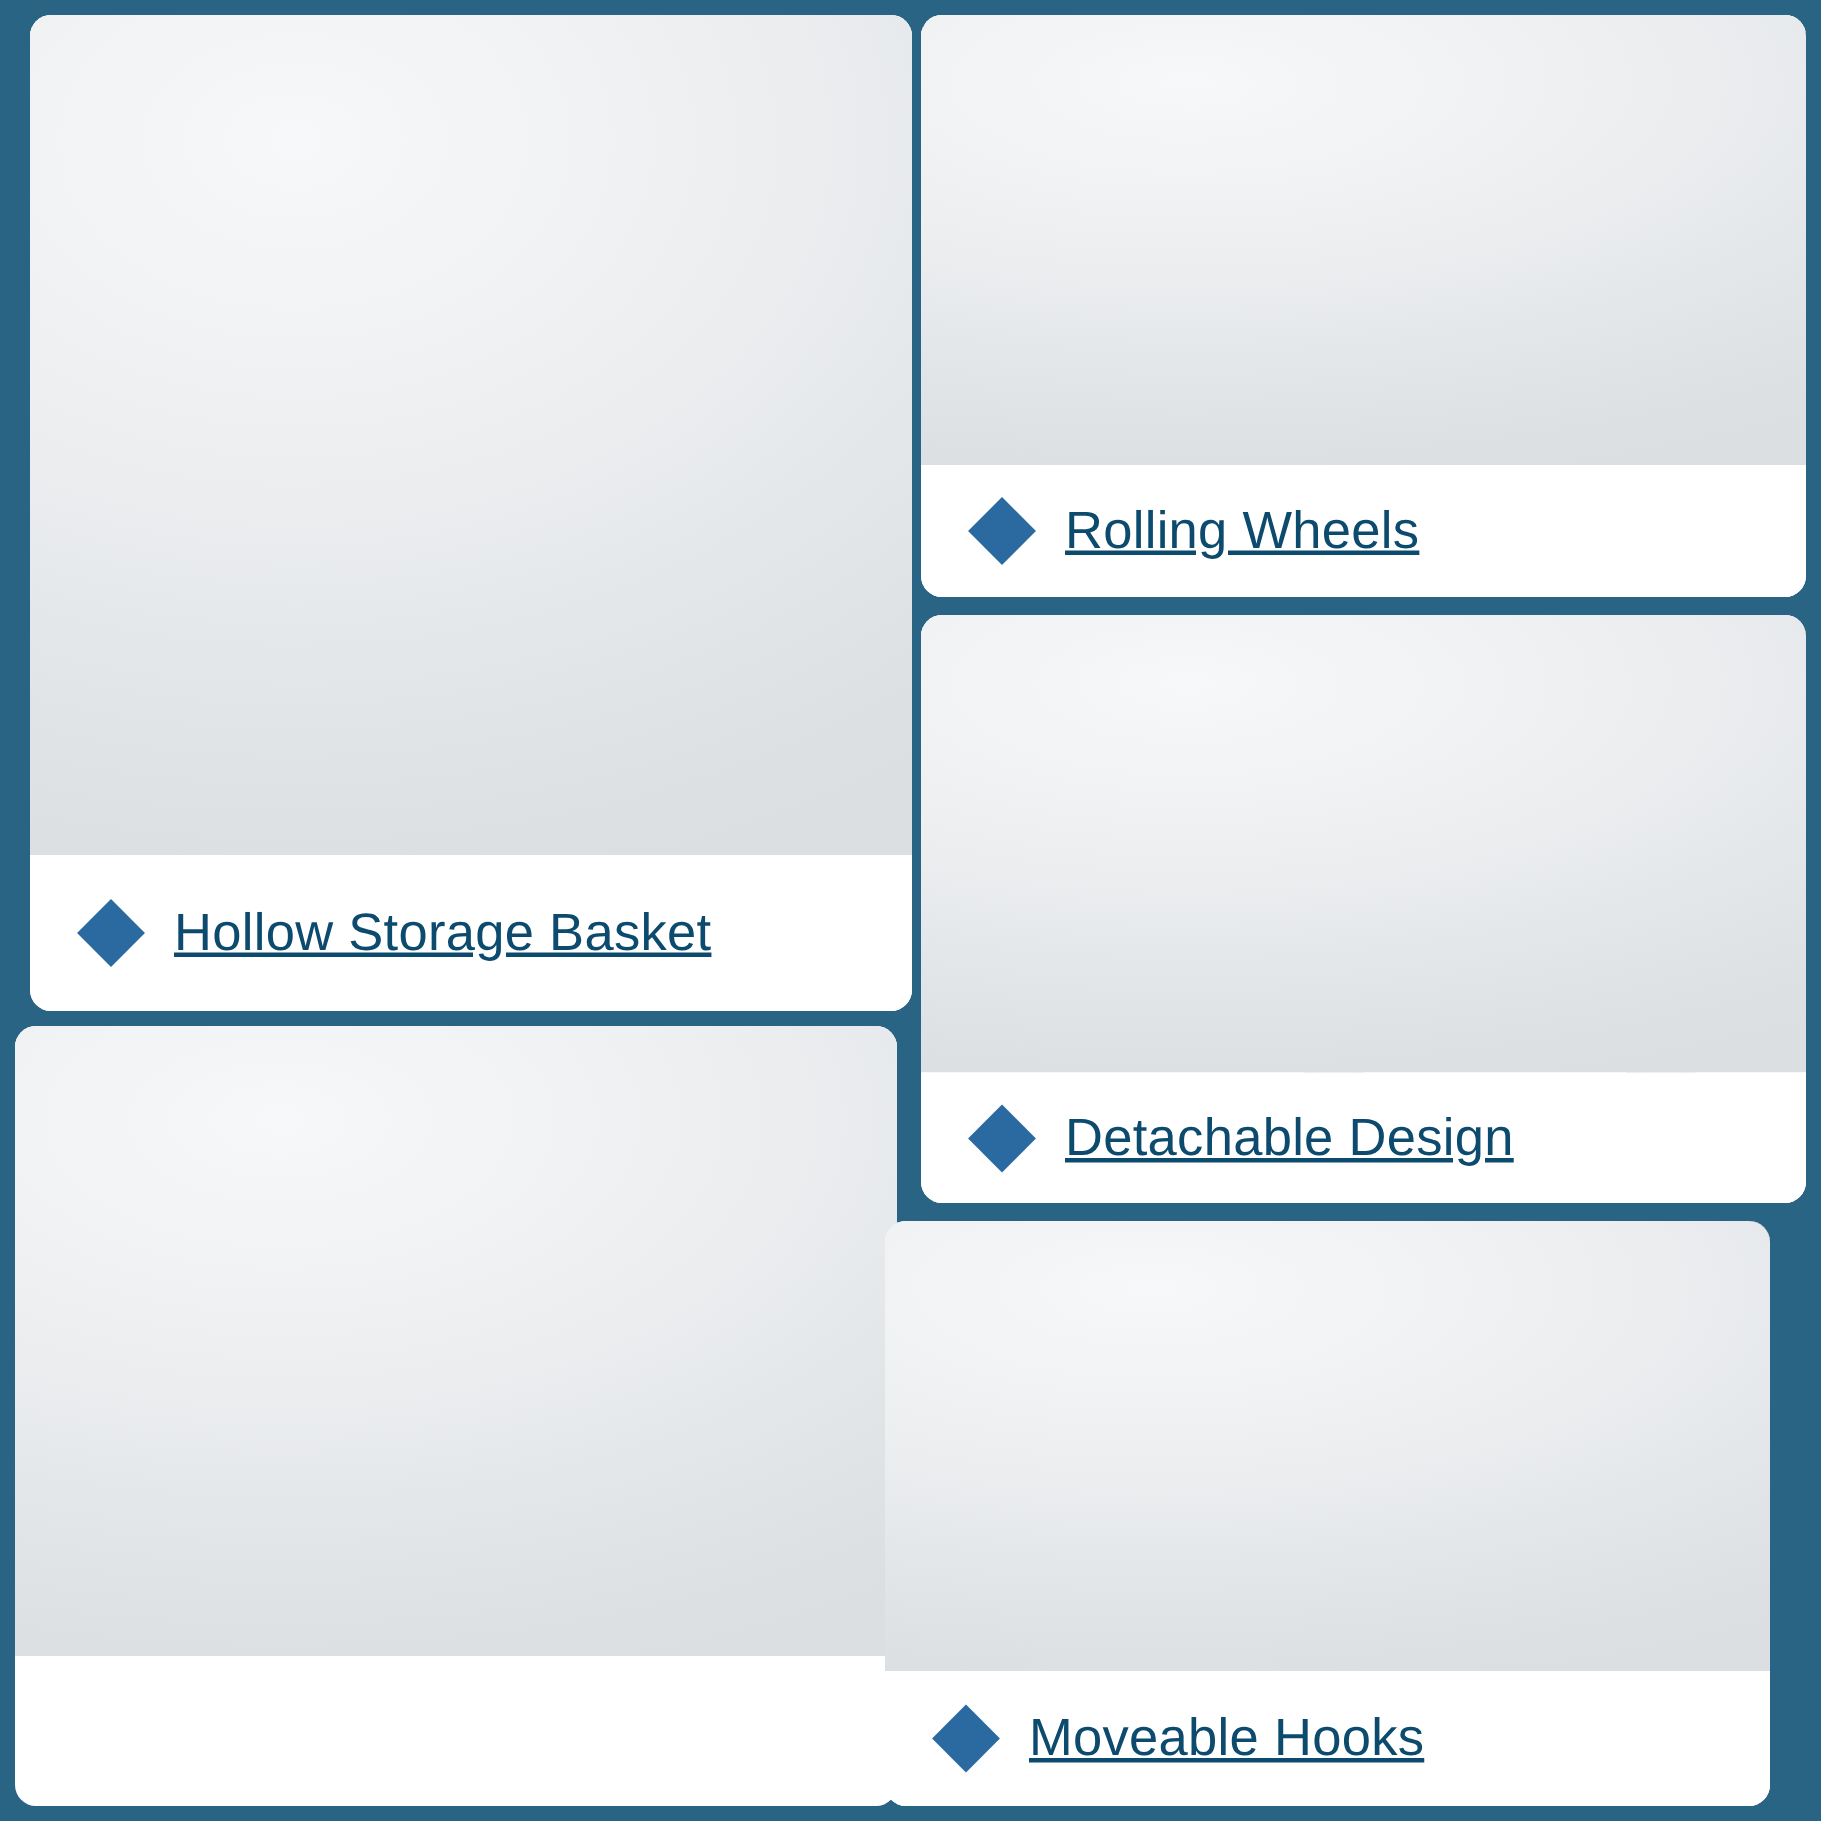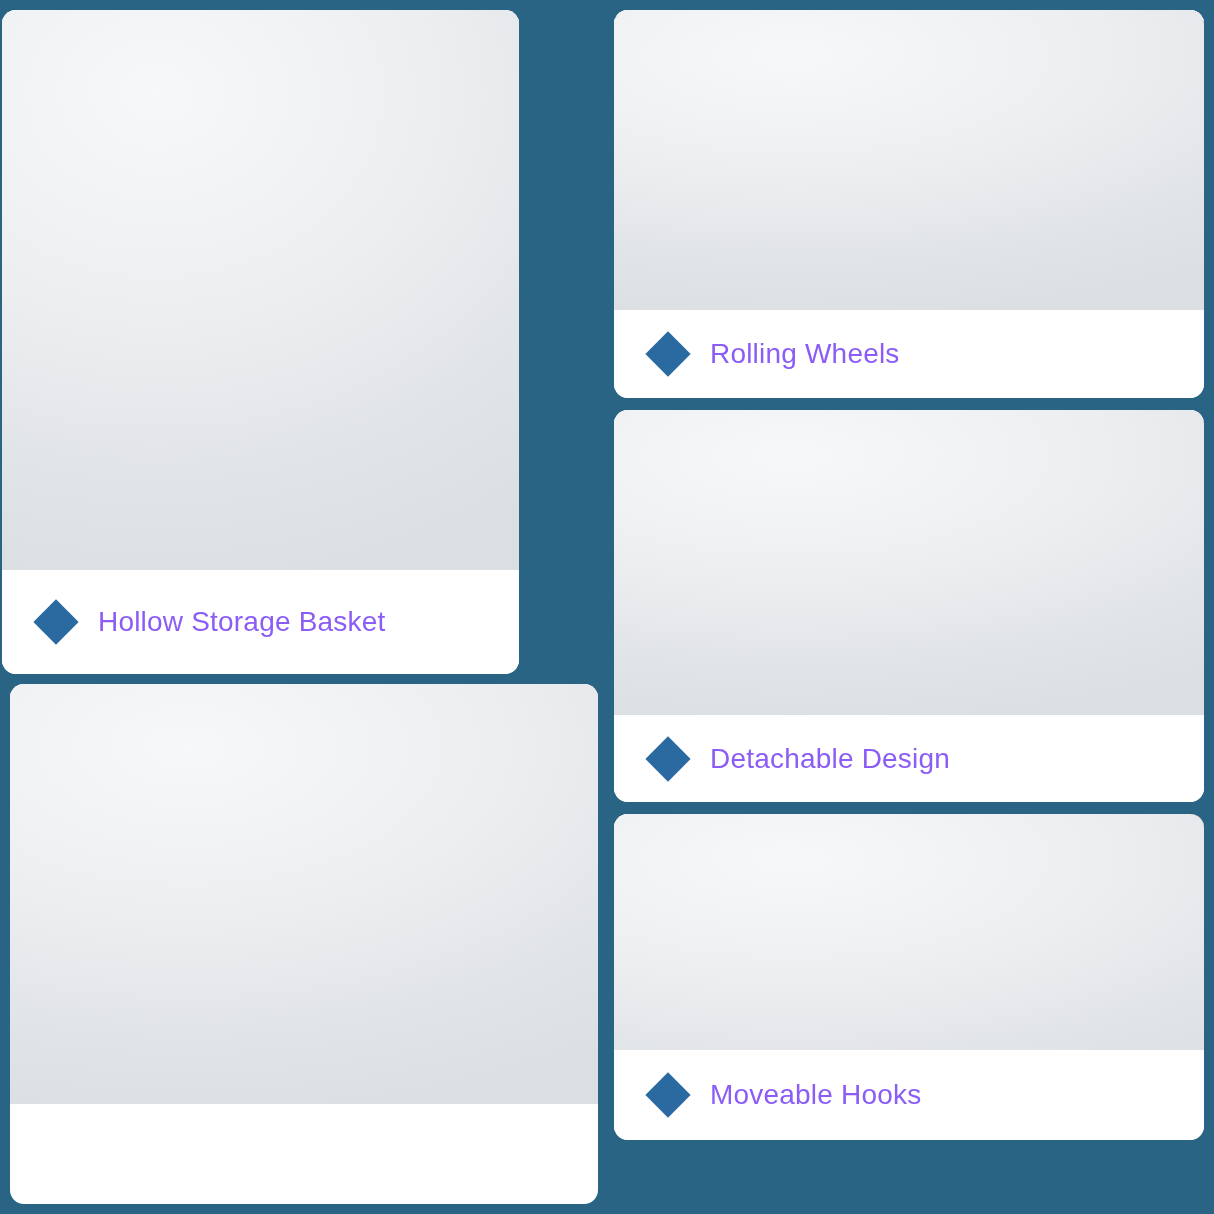--- a/index.html
+++ b/index.html
@@ -16,25 +16,25 @@
     box-sizing:border-box;
   }
   .panel{
     position:absolute;
     background:#ffffff;
     border-radius:14px;
     overflow:hidden;
     box-shadow:0 0 0 0 rgba(0,0,0,0);
   }
   
-  #panel-basket{left:2px;  top:10px;  width:517px; height:664px;}
+  #panel-basket{left:20px;  top:10px;  width:588px; height:664px;}
   #panel-shelf {left:10px;  top:684px; width:588px; height:520px;}
   #panel-wheels{left:614px; top:10px;  width:590px; height:388px;}
   #panel-detach{left:614px; top:410px; width:590px; height:392px;}
-  #panel-hooks {left:614px; top:814px; width:590px; height:326px;}
+  #panel-hooks {left:590px; top:814px; width:590px; height:390px;}
 
   .photo{
     position:absolute;left:0;right:0;top:0;
     background:#eef0f2;
     overflow:hidden;
   }
   #panel-basket .photo{height:560px;}
   #panel-shelf  .photo{height:420px;}
   #panel-wheels .photo{height:300px;}
   #panel-detach .photo{height:305px;}
@@ -54,25 +54,26 @@
   #panel-hooks  .caption{height:90px;}
 
   .diamond{
     width:32px;height:32px;
     background:#2a6aa0;
     transform:rotate(45deg);
     flex:none;
     margin-right:26px;
   }
   .cap-text{
-    font-size:28px;
-    color:#8b5cf6;
+    font-size:35px;
+    color:#0c4a6e;
     letter-spacing:0.2px;
     white-space:nowrap;
     font-weight:400;
+    text-decoration:underline;
   }
 
   
   .bg-grad{
     position:absolute;inset:0;
     background:
       radial-gradient(120% 90% at 30% 15%, #f7f8f9 0%, #eceef0 45%, #e2e5e8 75%, #dcdfe2 100%);
   }
   svg{display:block;}
 </style>

